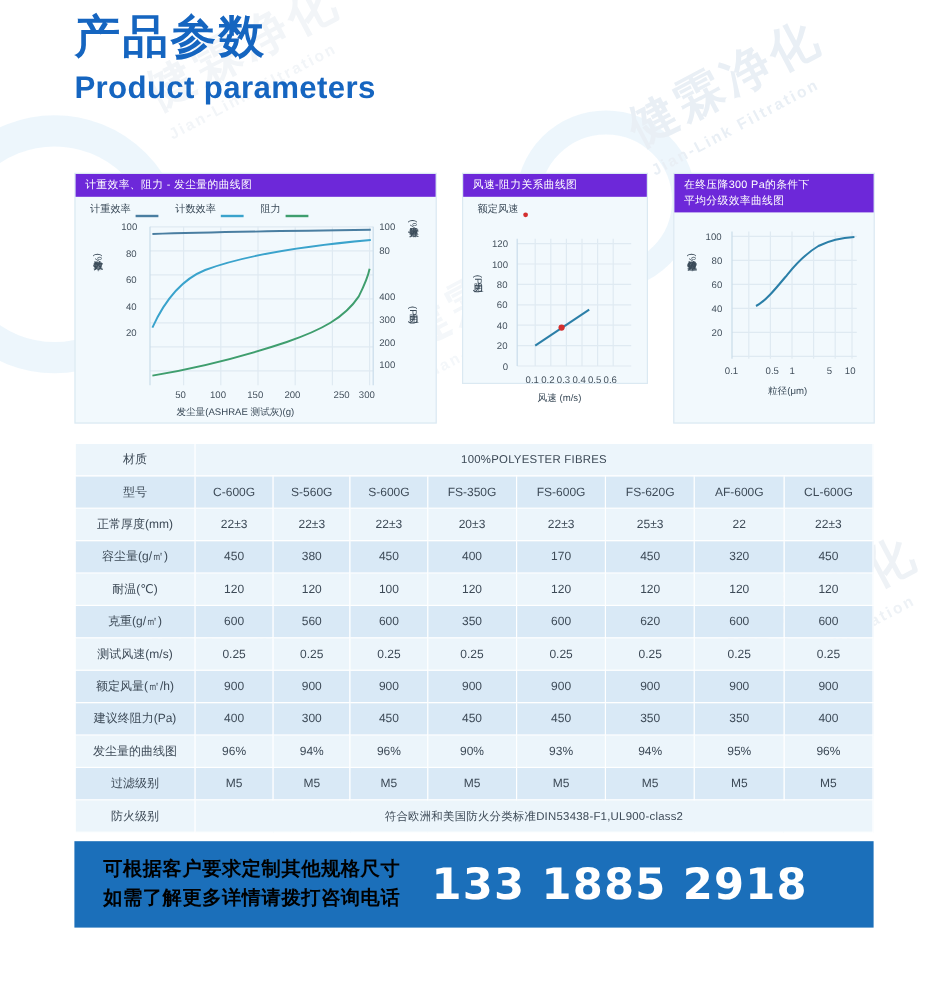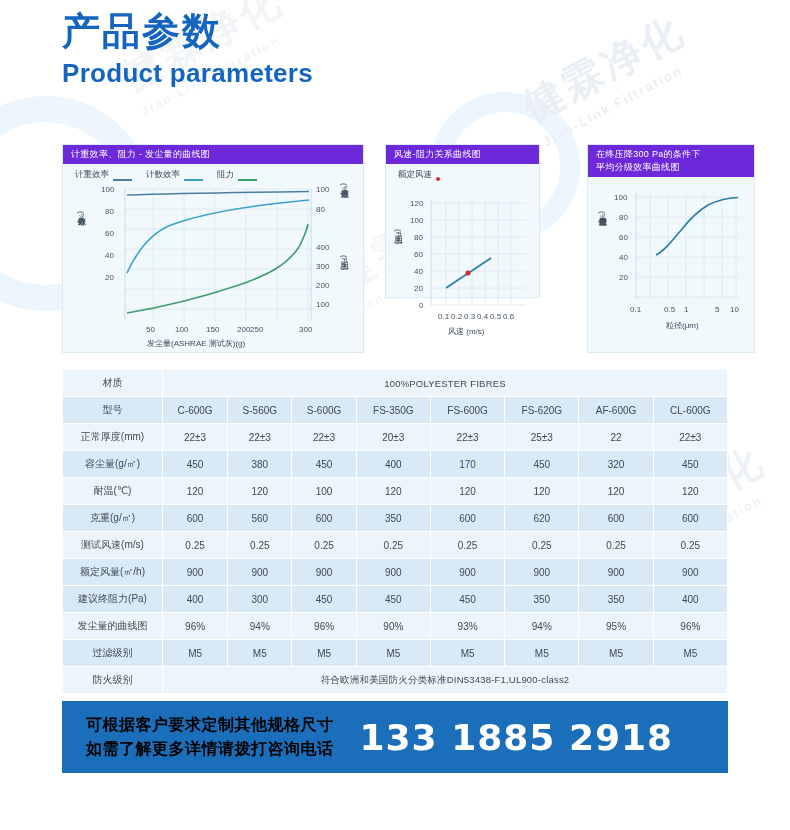--- a/index.html
+++ b/index.html
@@ -64,22 +64,22 @@
     background: #6d28d9;
     color: #ffffff;
     font-size: 9px;
     line-height: 1.45;
     padding: 3px 8px;
     letter-spacing: .3px;
   }
   .panel-body { position: relative; }
 
   #panel1 { left: 62px; top: 144px; width: 302px; height: 209px; }
-  #panel2 { left: 385px; top: 144px; width: 155px; height: 154px; }
-  #panel3 { left: 561px; top: 144px; width: 168px; height: 209px; margin-left: 26px; }
+  #panel2 { left: 385px; top: 144px; width: 155px; height: 176px; }
+  #panel3 { left: 561px; top: 144px; width: 168px; height: 209px; }
 
   .legend {
     display: flex; align-items: center; gap: 14px;
     padding: 5px 10px 0 12px;
     font-size: 8.5px; color: #3a4a58;
   }
   .legend .item { display: flex; align-items: flex-end; gap: 4px; }
   .legend .swatch { display: inline-block; width: 19px; height: 2px; }
   .legend .dot { display: inline-block; width: 4px; height: 4px; border-radius: 50%; background: #d32f2f; }
 
@@ -220,21 +220,21 @@
       <div class="tick" style="left:253px; top:62px">400</div>
       <div class="tick" style="left:253px; top:81px">300</div>
       <div class="tick" style="left:253px; top:100px">200</div>
       <div class="tick" style="left:253px; top:119px">100</div>
       <div class="axis-label vert" style="left:275px; top:74px">阻力(Pa)</div>
 
       <div class="tick" style="left:83px;  top:144px">50</div>
       <div class="tick" style="left:112px; top:144px">100</div>
       <div class="tick" style="left:143px; top:144px">150</div>
       <div class="tick" style="left:174px; top:144px">200</div>
-      <div class="tick" style="left:187px; top:144px">250</div>
+      <div class="tick" style="left:215px; top:144px">250</div>
       <div class="tick" style="left:236px; top:144px">300</div>
       <div class="axis-label" style="left:84px; top:157px">发尘量(ASHRAE 测试灰)(g)</div>
     </div>
   </div>
 
   <div class="panel" id="panel2">
     <div class="panel-title">风速-阻力关系曲线图</div>
     <div class="legend">
       <span class="item">
         <span>额定风速</span>

